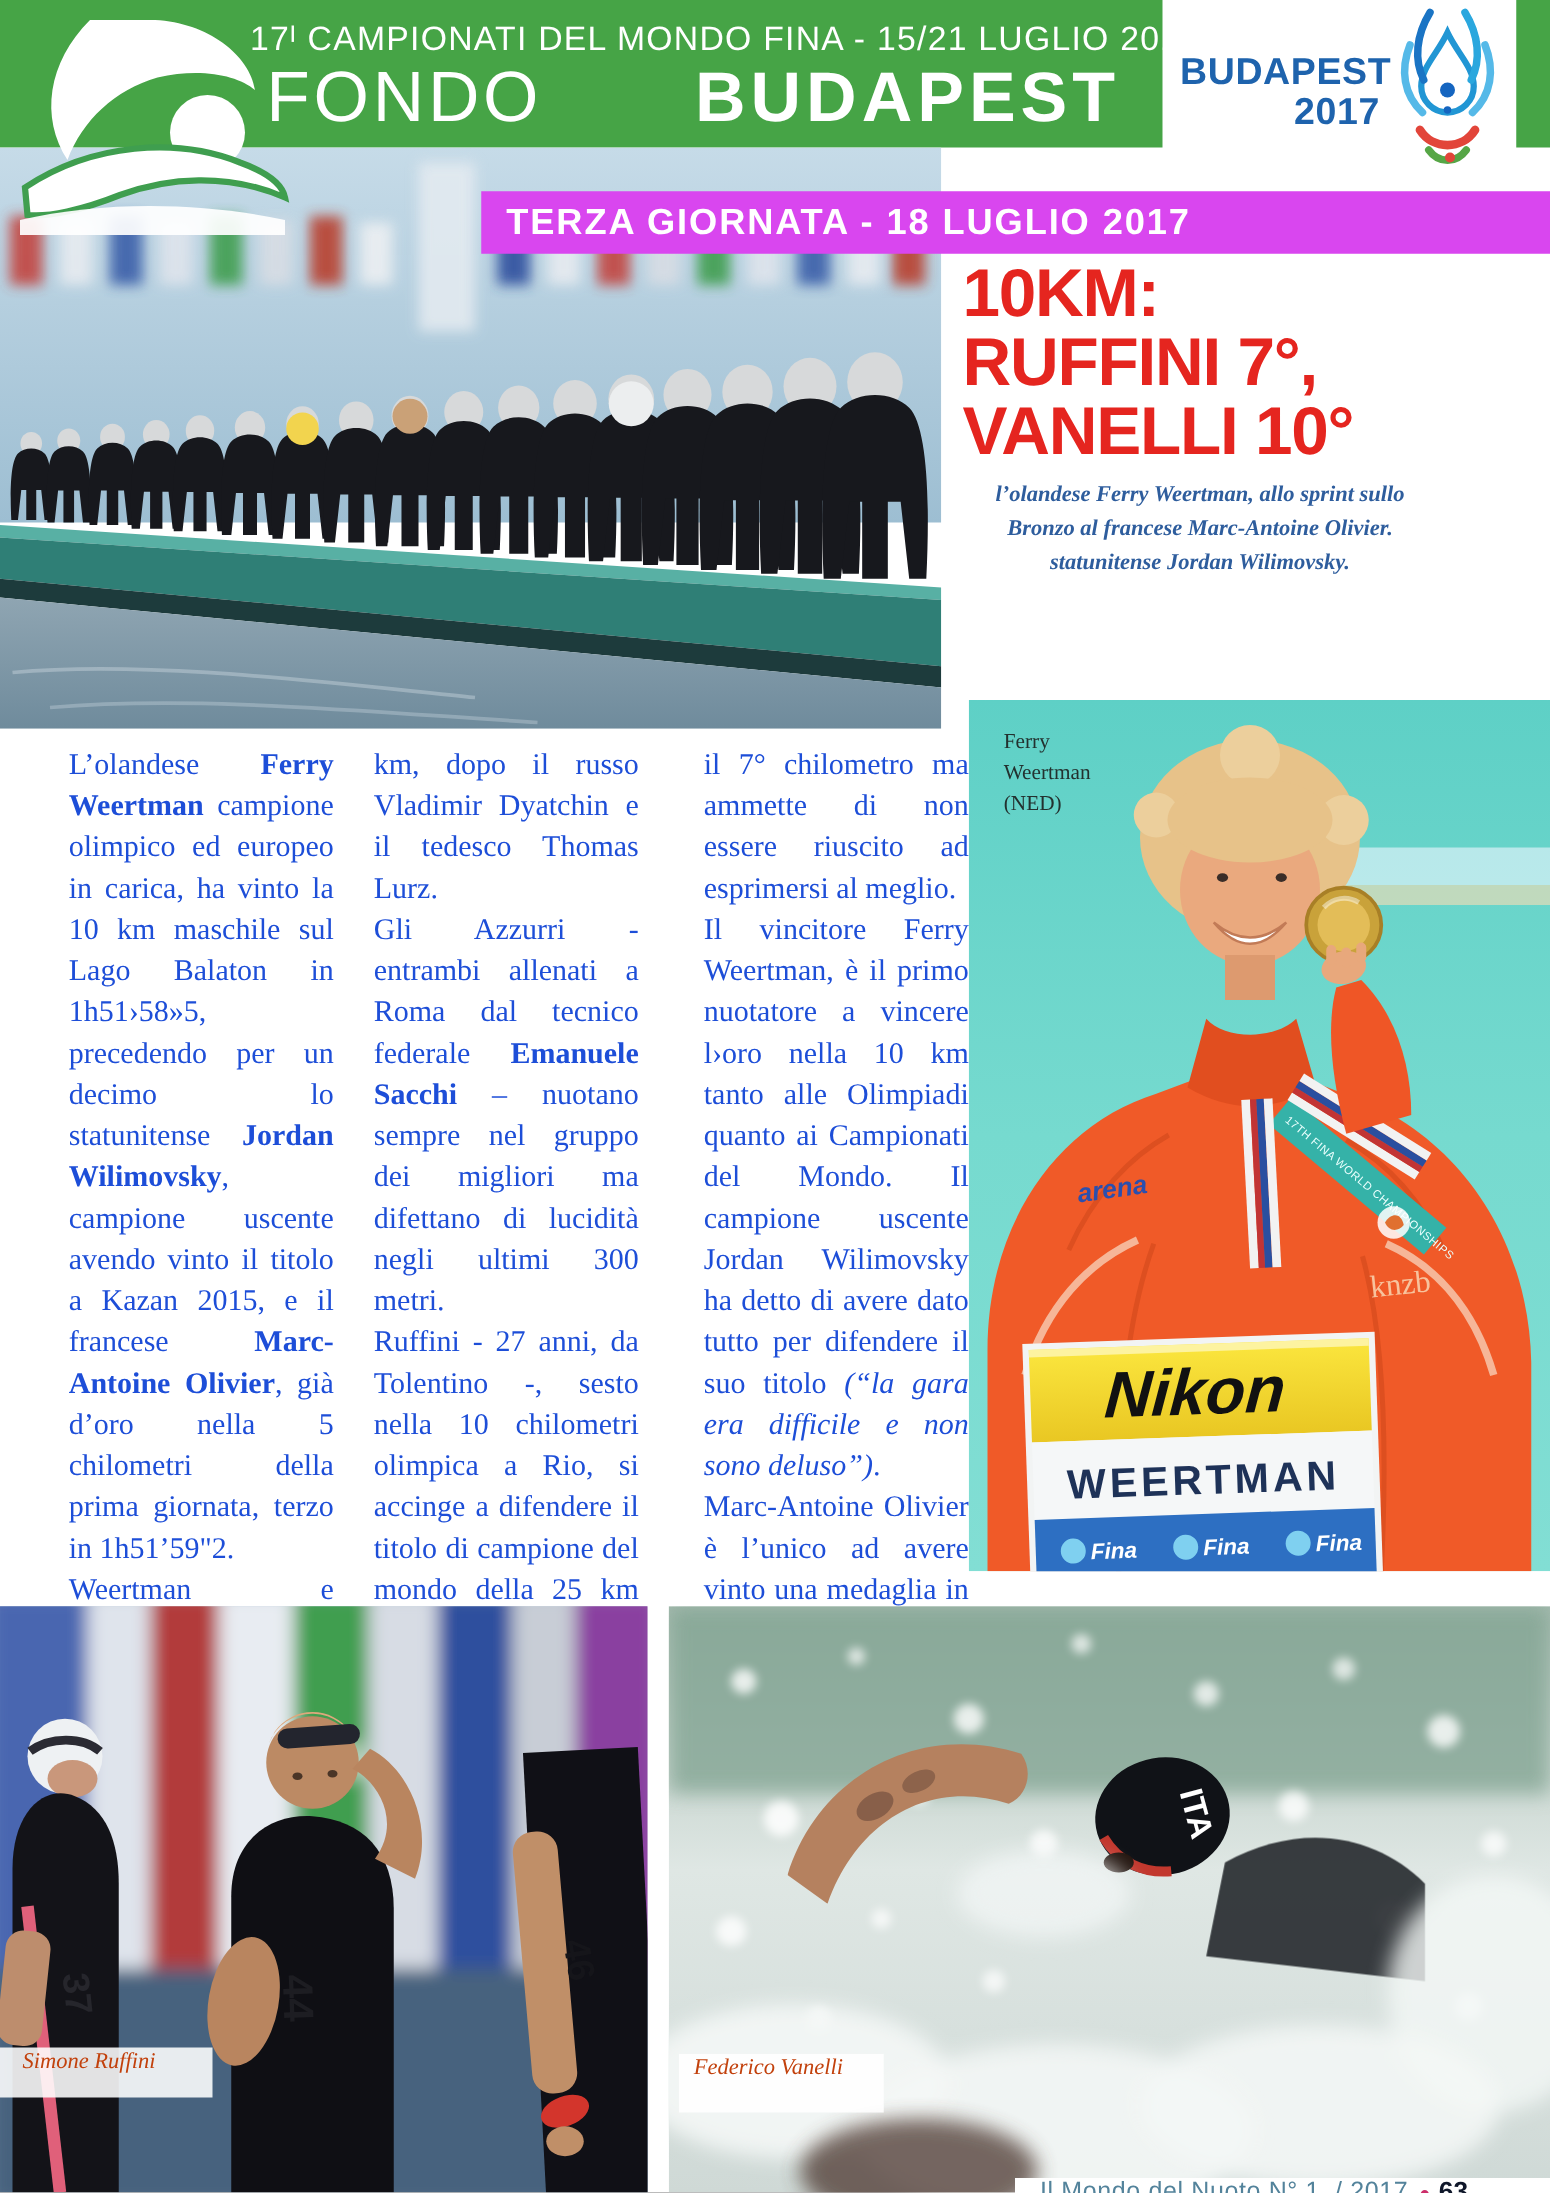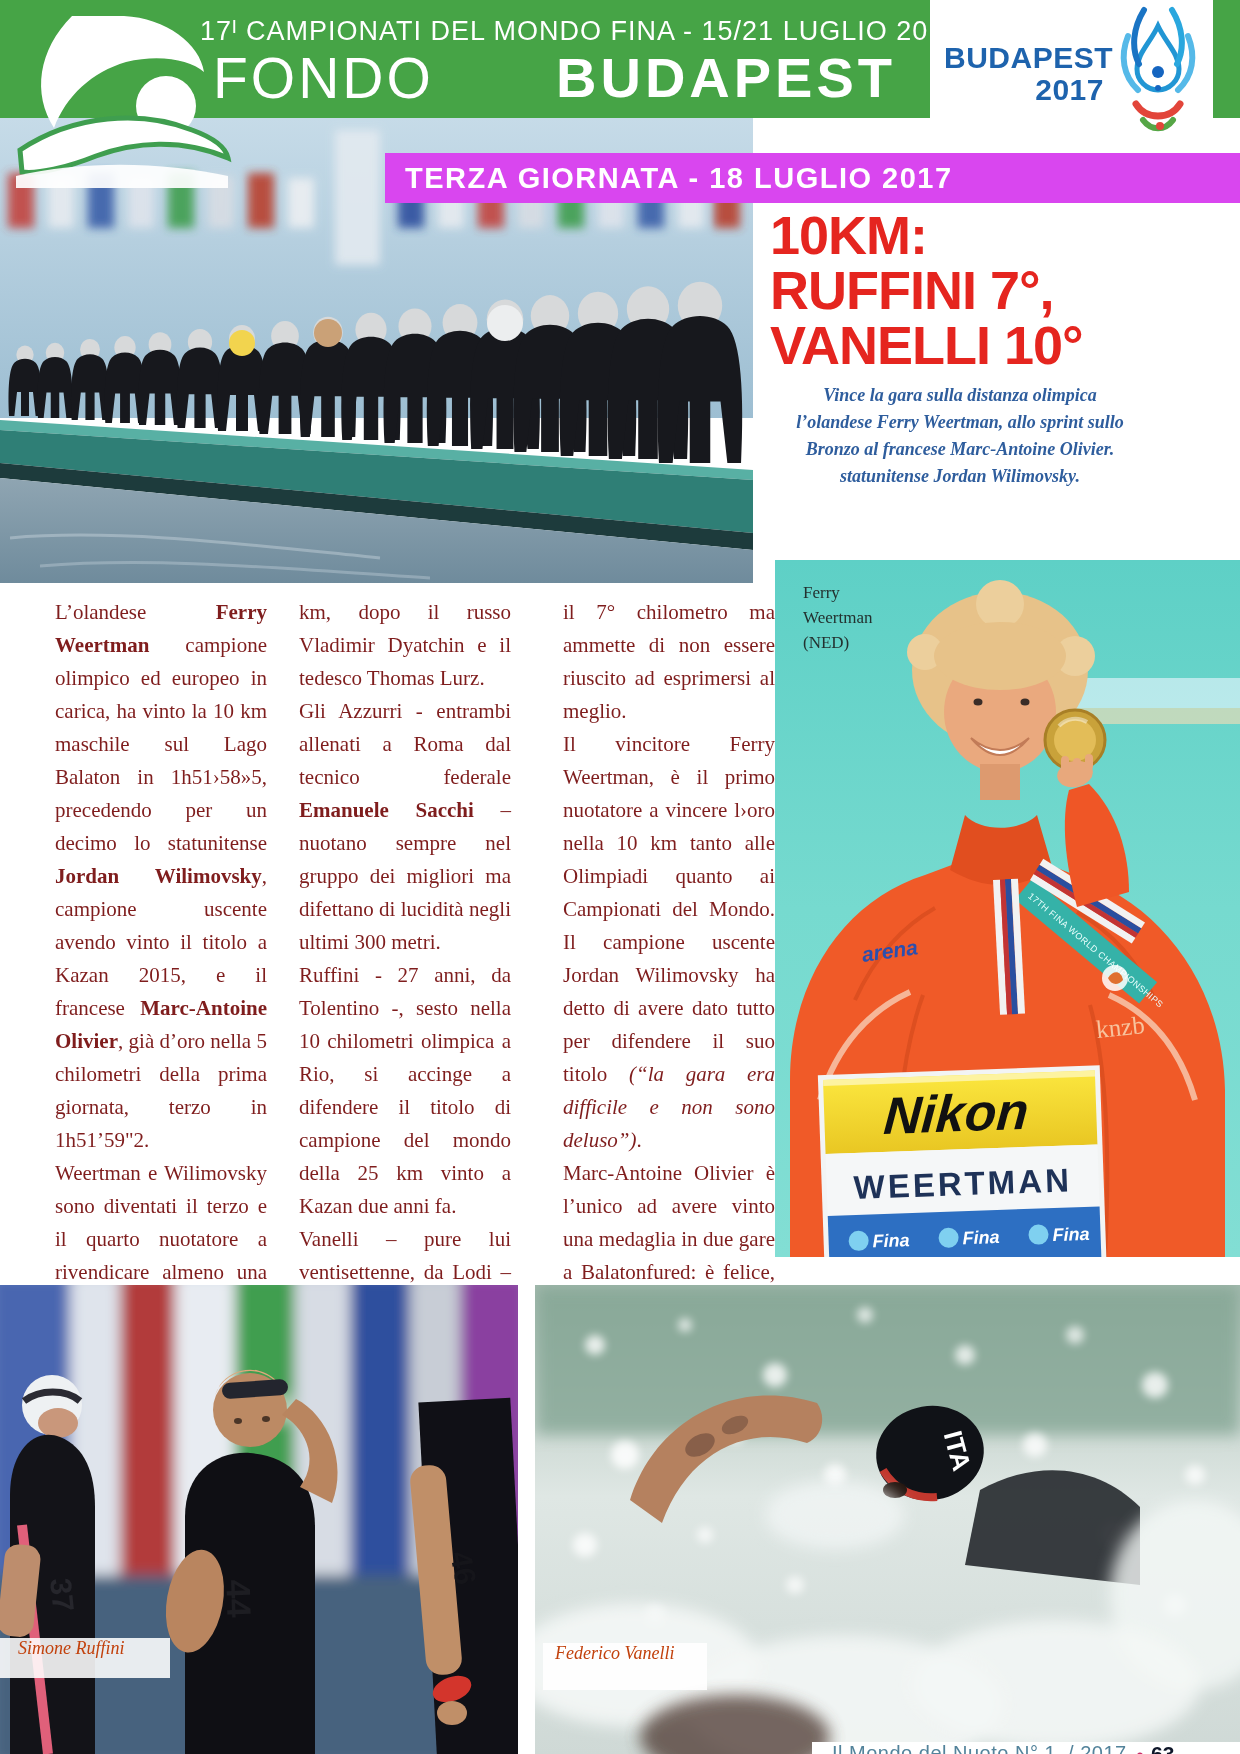--- a/index.html
+++ b/index.html
@@ -42,21 +42,21 @@
 
   
   .headline{position:absolute;left:770px;top:208px;width:380px;text-align:left;z-index:4;}
   .headline div{color:#e5251f;font-size:54px;font-weight:800;line-height:55px;letter-spacing:-1px;white-space:nowrap;}
   .standfirst{position:absolute;left:760px;top:382px;width:400px;text-align:center;z-index:4;
            font-family:"Liberation Serif",serif;font-style:italic;font-weight:700;
            font-size:18px;line-height:27px;color:#2e5d9d;}
 
   
   .col{position:absolute;top:596px;width:212px;height:680px;
-       font-family:"Liberation Serif",serif;font-size:21px;line-height:33px;color:#7f1d1d;
+       font-family:"Liberation Serif",serif;font-size:24px;line-height:33px;color:#1d4ed8;
        text-align:justify;hyphens:auto;-webkit-hyphens:auto;}
   .col1{left:55px;} .col2{left:299px;} .col3{left:543px;margin-left:20px;}
   .b{font-weight:bold;} .i{font-style:italic;}
 
   
   .footer-box{position:absolute;left:812px;top:1697px;width:428px;height:34px;background:#fff;
        display:flex;align-items:flex-start;padding-left:20px;box-sizing:border-box;z-index:4;margin-top:45px;}
   .f-mag,.f-year{color:#53839b;font-size:20px;letter-spacing:.5px;white-space:pre;}
   .f-year{margin-left:12px;}
   .f-dot{color:#cc2e6a;font-size:24px;margin:0 7px 0 9px;}
@@ -172,21 +172,20 @@
     <span>TERZA GIORNATA - 18 LUGLIO 2017</span>
   </div>
 
   <div class="headline">
     <div>10KM:</div>
     <div>RUFFINI 7°,</div>
     <div>VANELLI 10°</div>
   </div>
 
   <div class="standfirst">
-    <div>Vince la gara sulla distanza olimpica</div>
     <div>l’olandese Ferry Weertman, allo sprint sullo</div>
     <div>Bronzo al francese Marc-Antoine Olivier.</div>
     <div>statunitense Jordan Wilimovsky.</div>
   </div>
 
   <div class="col col1" lang="it"><span>L’olandese </span><span class="b">Ferry Weertman</span><span> campione olimpico ed europeo in carica, ha vinto la 10 km maschile sul Lago Balaton in 1h51›58»5, precedendo per un decimo lo statunitense </span><span class="b">Jordan Wilimovsky</span><span>, campione uscente avendo vinto il titolo a Kazan 2015, e il francese </span><span class="b">Marc-Antoine Olivier</span><span>, già d’oro nella 5 chilometri della prima giornata, terzo in 1h51’59"2.</span><br><span>Weertman e Wilimovsky sono diventati il terzo e il quarto nuotatore a rivendicare almeno una medaglia d’oro e una medaglia d’argento nella 10km ai Campionati del Mondo, in 10</span></div>
   <div class="col col2" lang="it"><span>km, dopo il russo Vladimir Dyatchin e il tedesco Thomas Lurz.</span><br><span>Gli Azzurri - entrambi allenati a Roma dal tecnico federale </span><span class="b">Emanuele Sacchi</span><span> – nuotano sempre nel gruppo dei migliori ma difettano di lucidità negli ultimi 300 metri.</span><br><span>Ruffini - 27 anni, da Tolentino -, sesto nella 10 chilometri olimpica a Rio, si accinge a difendere il titolo di campione del mondo della 25 km vinto a Kazan due anni fa.</span><br><span>Vanelli – pure lui ventisettenne, da Lodi – è stato leggermente condizionato da un›ammonizione dopo</span></div>
   <div class="col col3" lang="it"><span>il 7° chilometro ma ammette di non essere riuscito ad esprimersi al meglio.</span><br><span>Il vincitore Ferry Weertman, è il primo nuotatore a vincere l›oro nella 10 km tanto alle Olimpiadi quanto ai Campionati del Mondo. Il campione uscente Jordan Wilimovsky ha detto di avere dato tutto per difendere il suo titolo </span><span class="i">(“la gara era difficile e non sono deluso”)</span><span>.</span><br><span>Marc-Antoine Olivier è l’unico ad avere vinto una medaglia in due gare a Balatonfured: è felice, anche perché non si considera uno specialista della distanza olimpica.</span></div>
 
   <div class="photo-weertman">

